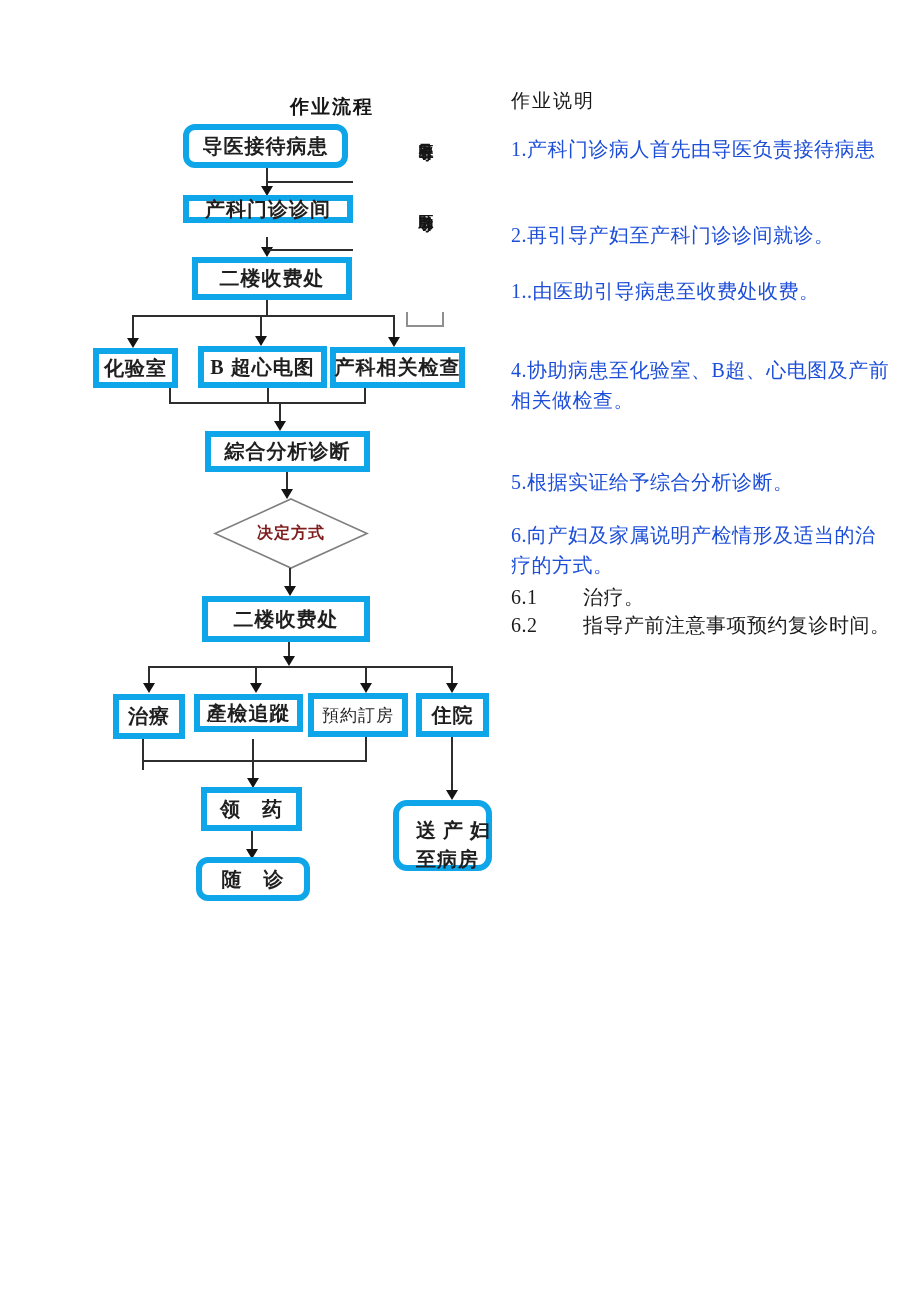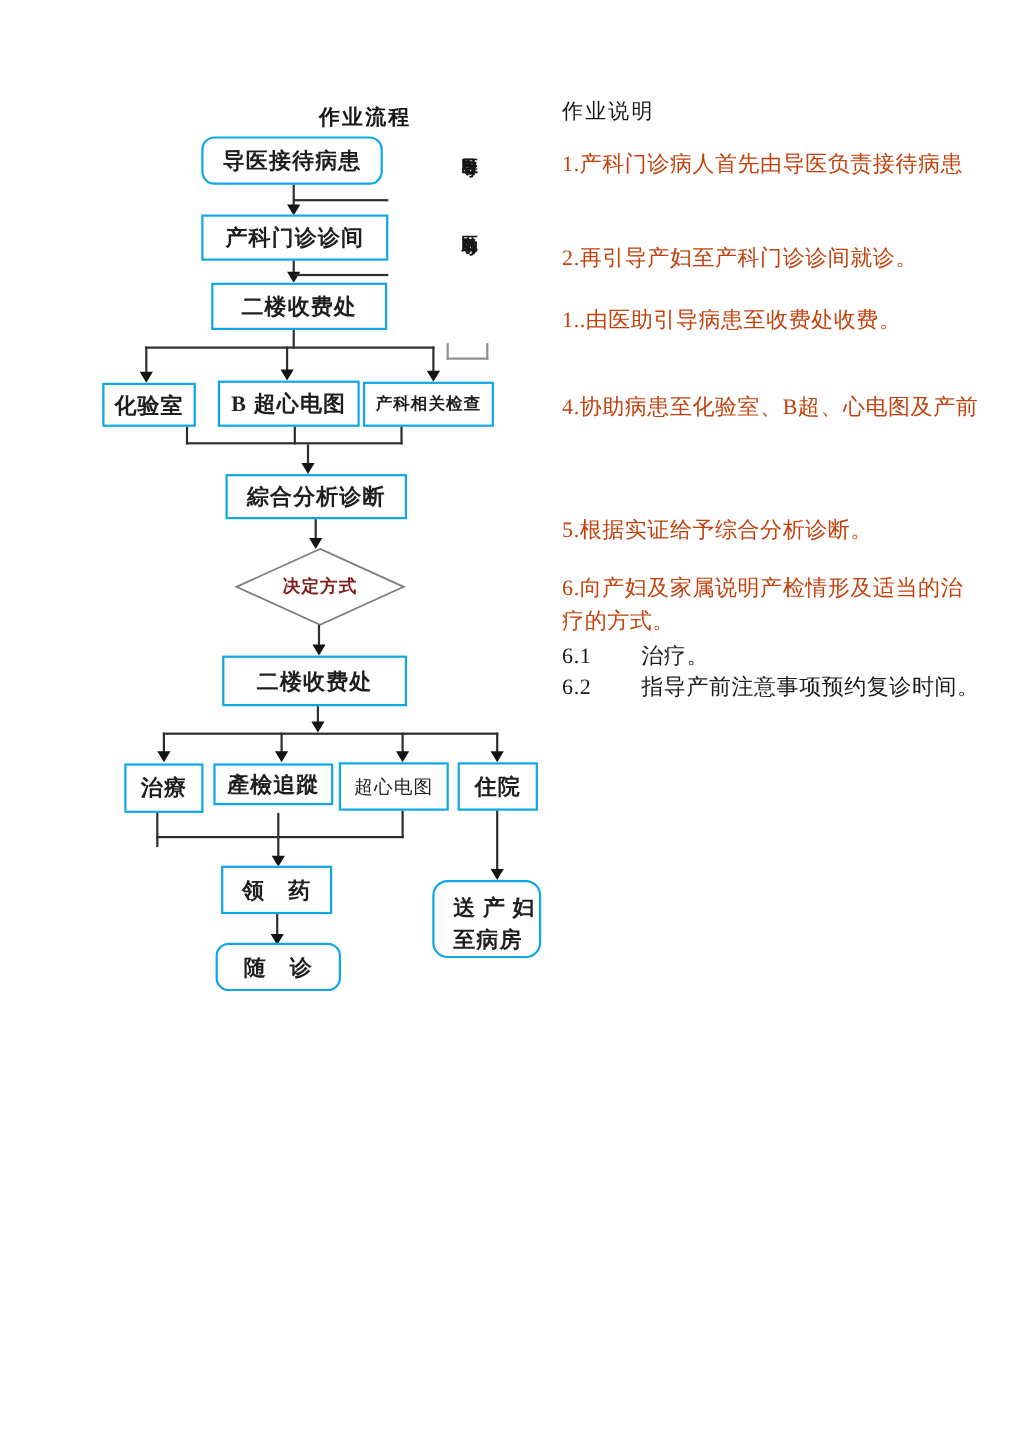--- a/index.html
+++ b/index.html
@@ -4,21 +4,21 @@
 <style>
   html,body{margin:0;padding:0;}
   body{
     width:920px;height:1301px;position:relative;background:#ffffff;
     font-family:"Liberation Serif","DejaVu Serif",serif;color:#1c1c1c;
     overflow:hidden;
   }
   
   .fc-box{
     position:absolute;box-sizing:border-box;background:#fff;
-    border:2px solid #0ea5e9;
+    border:6px solid #0ea5e9;
     display:flex;align-items:center;justify-content:center;
     font-size:20px;font-weight:600;color:#1f1f1f;
     white-space:nowrap;letter-spacing:1px;
   }
   .rounded{border-radius:12px;}
   .rounded-lg{border-radius:14px;}
   .vline{position:absolute;width:2px;background:#2e2e2e;}
   .hline{position:absolute;height:2px;background:#2e2e2e;}
   .ah{ 
     position:absolute;width:0;height:0;
@@ -35,61 +35,61 @@
   .diamond-label{
     position:absolute;left:0;top:0;width:100%;height:100%;
     display:flex;align-items:center;justify-content:center;
     font-size:16px;font-weight:600;letter-spacing:1px;color:#7f1d1d;
   }
   .escort-box{flex-direction:column;align-items:flex-start;justify-content:flex-start;
     padding:10px 0 0 17px;line-height:29px;font-size:20px;}
   
   .ins-title{position:absolute;font-size:19px;font-weight:400;letter-spacing:2px;color:#161616;}
   .ins-para{position:absolute;left:511px;width:400px;font-size:20px;line-height:30px;
-    font-weight:400;color:#c2410c;letter-spacing:0.5px;}
+    font-weight:400;color:#1d4ed8;letter-spacing:0.5px;}
   .ins-sub{position:absolute;left:511px;width:400px;font-size:20px;line-height:30px;
     font-weight:400;color:#1b1b1b;letter-spacing:0.5px;white-space:nowrap;}
   .sub-num{display:inline-block;width:72px;}
 </style>
 </head>
 <body>
 
 <div class="fc-title" style="left:258px;top:94px;margin-left:32px;">作业流程</div>
 
 <div class="fc-box rounded" style="left:183px;top:124px;width:165px;height:44px;">导医接待病患</div>
 
 <div class="vtext" style="left:416px;top:131px;">导医引导</div>
 <div class="vtext" style="left:416px;top:202px;">医助引导</div>
 
 <div class="vline" style="left:266px;top:168px;height:19px;"></div>
 <div class="ah" style="left:261px;top:186px;"></div>
 <div class="hline" style="left:267px;top:181px;width:86px;"></div>
 
-<div class="fc-box" style="left:183px;top:195px;width:170px;height:42px;">产科门诊诊间</div>
+<div class="fc-box" style="left:183px;top:195px;width:170px;height:28px;">产科门诊诊间</div>
 
 <div class="vline" style="left:266px;top:237px;height:12px;"></div>
 <div class="ah" style="left:261px;top:247px;"></div>
 <div class="hline" style="left:267px;top:249px;width:86px;"></div>
 
 <div class="fc-box" style="left:192px;top:257px;width:160px;height:43px;">二楼收费处</div>
 
 <div class="vline" style="left:266px;top:300px;height:17px;"></div>
 <div class="hline" style="left:132px;top:315px;width:263px;"></div>
 <div class="bracket" style="left:406px;top:312px;width:38px;height:15px;"></div>
 
 <div class="vline" style="left:132px;top:315px;height:24px;"></div>
 <div class="ah" style="left:127px;top:338px;"></div>
 <div class="vline" style="left:260px;top:315px;height:22px;"></div>
 <div class="ah" style="left:255px;top:336px;"></div>
 <div class="vline" style="left:393px;top:315px;height:23px;"></div>
 <div class="ah" style="left:388px;top:337px;"></div>
 
 <div class="fc-box" style="left:93px;top:348px;width:85px;height:40px;">化验室</div>
 <div class="fc-box" style="left:198px;top:346px;width:129px;height:42px;">B 超心电图</div>
-<div class="fc-box" style="left:330px;top:347px;width:119px;height:41px;font-size:15px;">产科相关检查</div>
+<div class="fc-box" style="left:330px;top:347px;width:135px;height:41px;font-size:20px;">产科相关检查</div>
 
 <div class="vline" style="left:169px;top:388px;height:16px;"></div>
 <div class="vline" style="left:267px;top:388px;height:16px;"></div>
 <div class="vline" style="left:364px;top:388px;height:16px;"></div>
 <div class="hline" style="left:169px;top:402px;width:197px;"></div>
 <div class="vline" style="left:279px;top:404px;height:18px;"></div>
 <div class="ah" style="left:274px;top:421px;"></div>
 
 <div class="fc-box" style="left:205px;top:431px;width:165px;height:41px;">綜合分析诊断</div>
 
@@ -116,21 +116,21 @@
 <div class="ah" style="left:143px;top:683px;"></div>
 <div class="vline" style="left:255px;top:666px;height:18px;"></div>
 <div class="ah" style="left:250px;top:683px;"></div>
 <div class="vline" style="left:365px;top:666px;height:18px;"></div>
 <div class="ah" style="left:360px;top:683px;"></div>
 <div class="vline" style="left:451px;top:666px;height:18px;"></div>
 <div class="ah" style="left:446px;top:683px;"></div>
 
 <div class="fc-box" style="left:113px;top:694px;width:72px;height:45px;">治療</div>
 <div class="fc-box" style="left:194px;top:694px;width:109px;height:38px;">產檢追蹤</div>
-<div class="fc-box" style="left:308px;top:693px;width:100px;height:44px;font-size:17px;font-weight:400;">超心电图</div>
+<div class="fc-box" style="left:308px;top:693px;width:100px;height:44px;font-size:17px;font-weight:400;">預約訂房</div>
 <div class="fc-box" style="left:416px;top:693px;width:73px;height:44px;">住院</div>
 
 <div class="vline" style="left:142px;top:739px;height:31px;"></div>
 <div class="vline" style="left:365px;top:737px;height:25px;"></div>
 <div class="hline" style="left:142px;top:760px;width:225px;"></div>
 <div class="vline" style="left:252px;top:739px;height:40px;"></div>
 <div class="ah" style="left:247px;top:778px;"></div>
 
 <div class="fc-box" style="left:201px;top:787px;width:101px;height:44px;">领　药</div>
 
@@ -155,20 +155,21 @@
 <div class="ins-para" style="top:220px;">
   <div>2.再引导产妇至产科门诊诊间就诊。</div>
 </div>
 
 <div class="ins-para" style="top:276px;">
   <div>1..由医助引导病患至收费处收费。</div>
 </div>
 
 <div class="ins-para" style="top:355px;">
   <div>4.协助病患至化验室、B超、心电图及产前</div>
+  <div>相关做检查。</div>
 </div>
 
 <div class="ins-para" style="top:467px;">
   <div>5.根据实证给予综合分析诊断。</div>
 </div>
 
 <div class="ins-para" style="top:520px;">
   <div>6.向产妇及家属说明产检情形及适当的治</div>
   <div>疗的方式。</div>
 </div>

